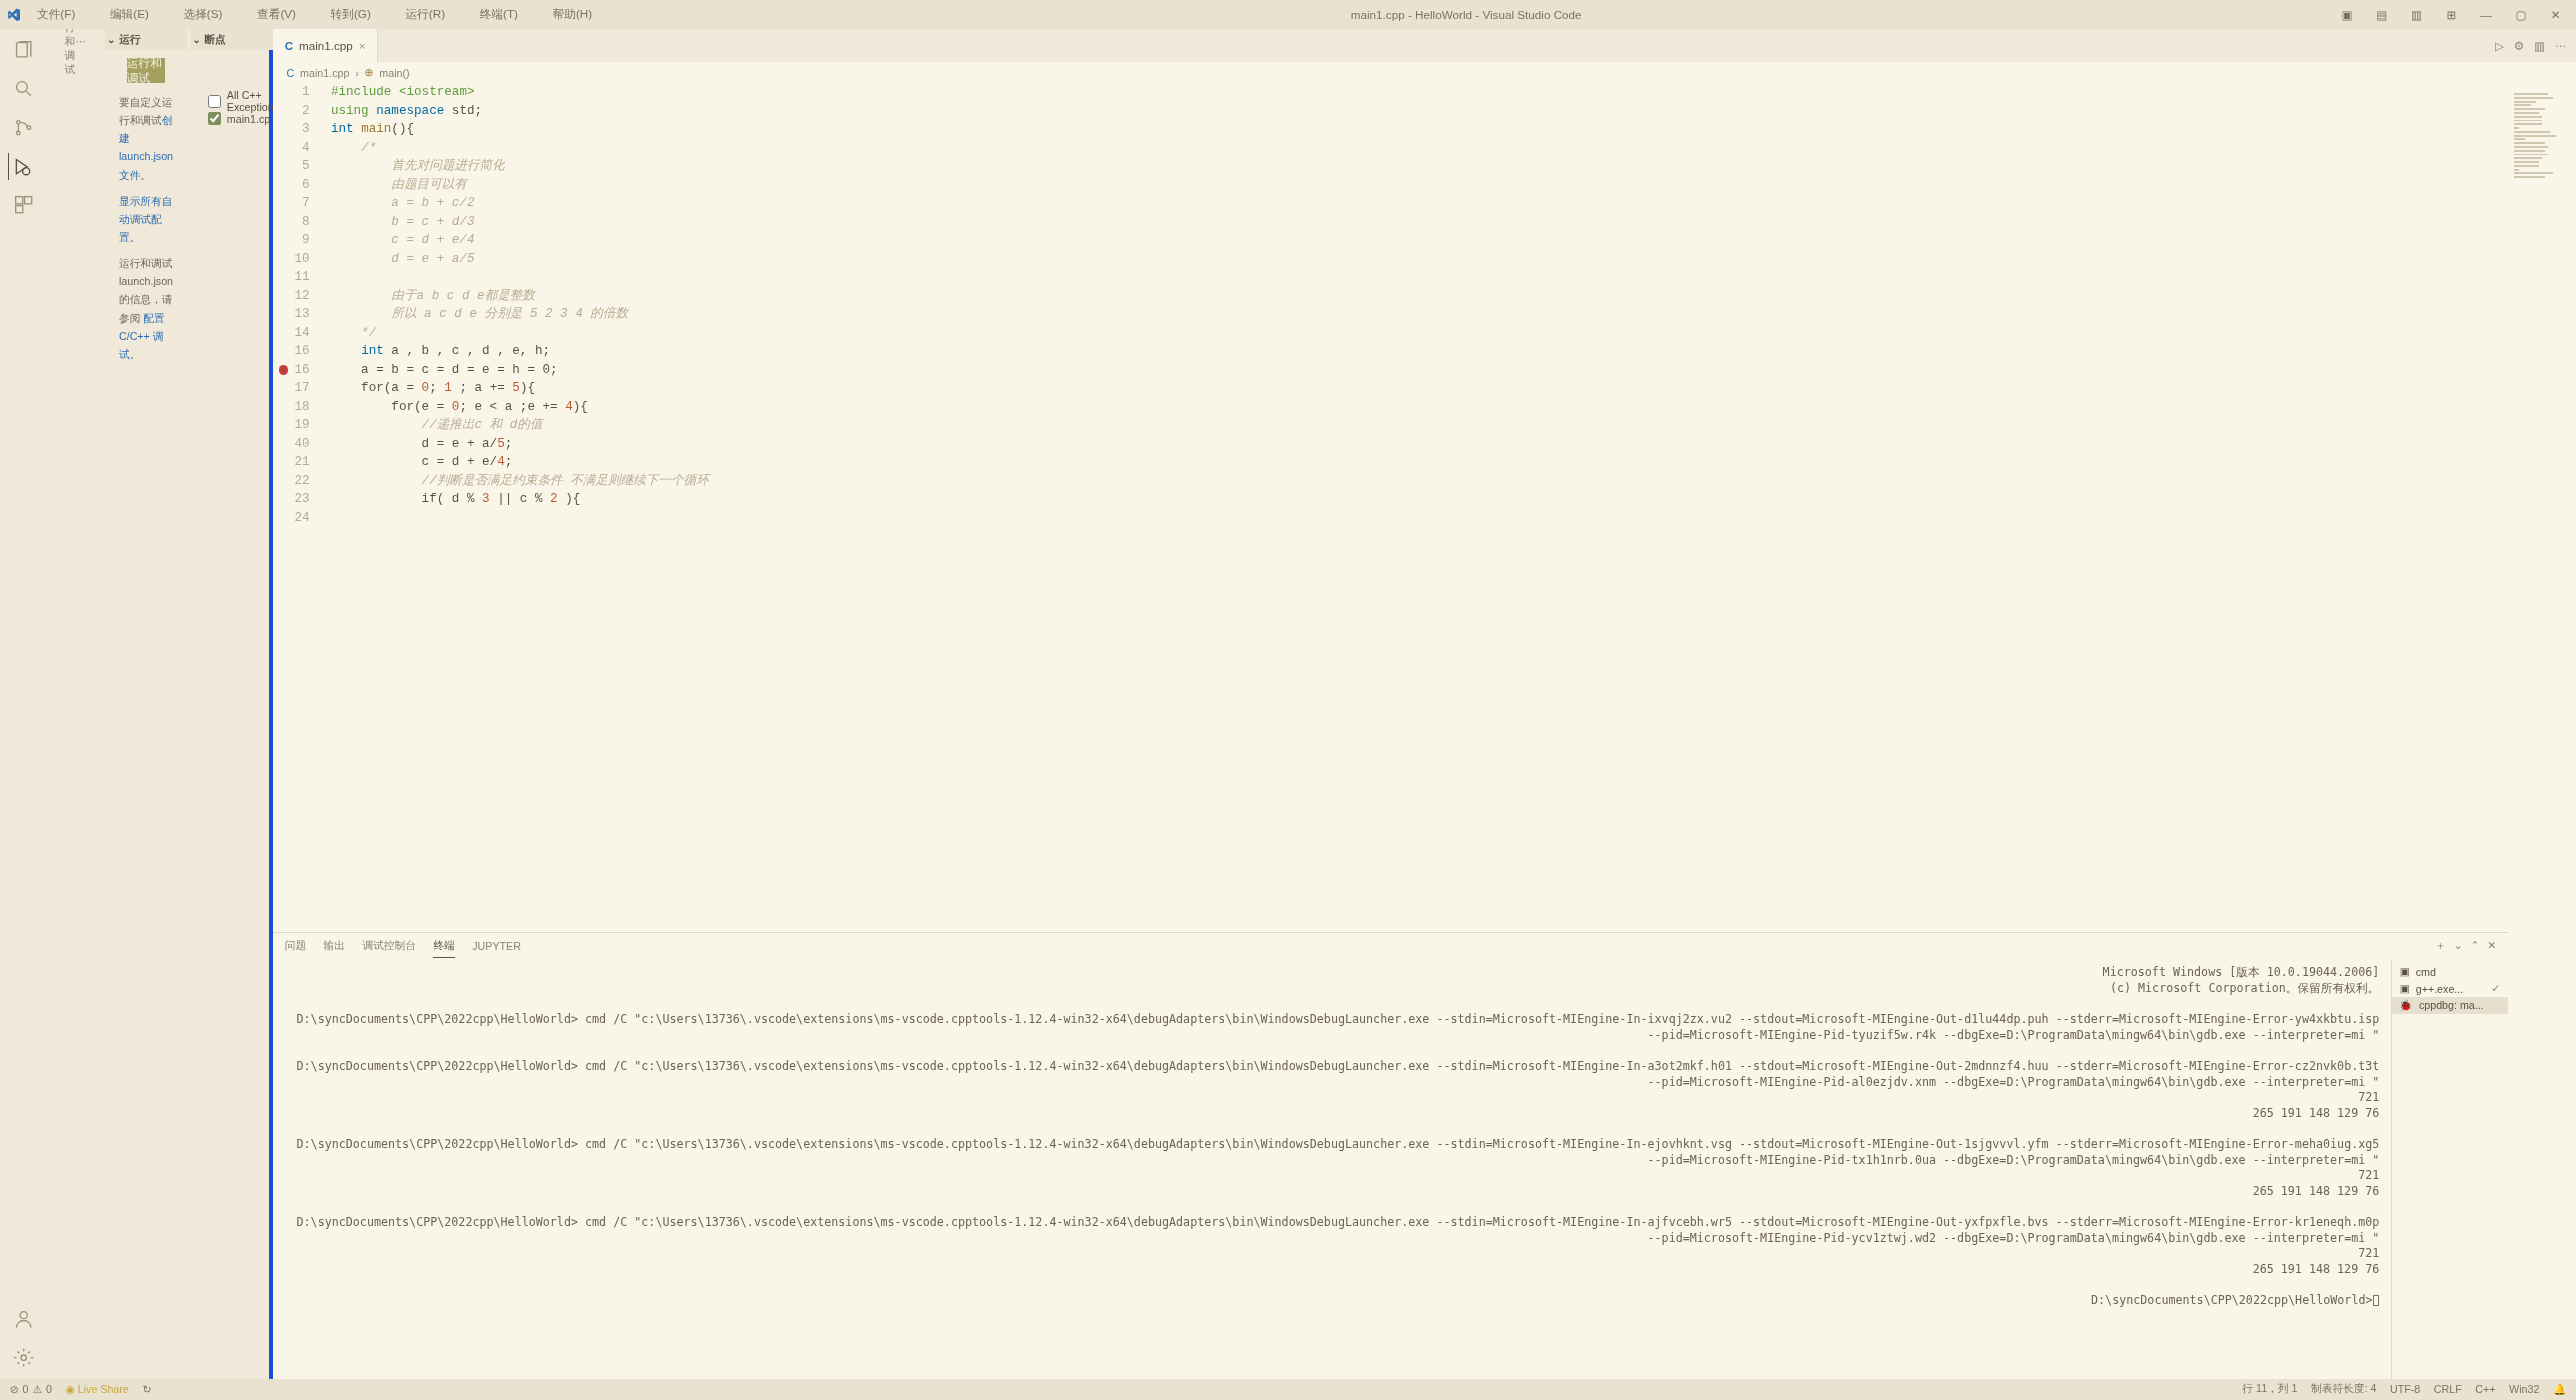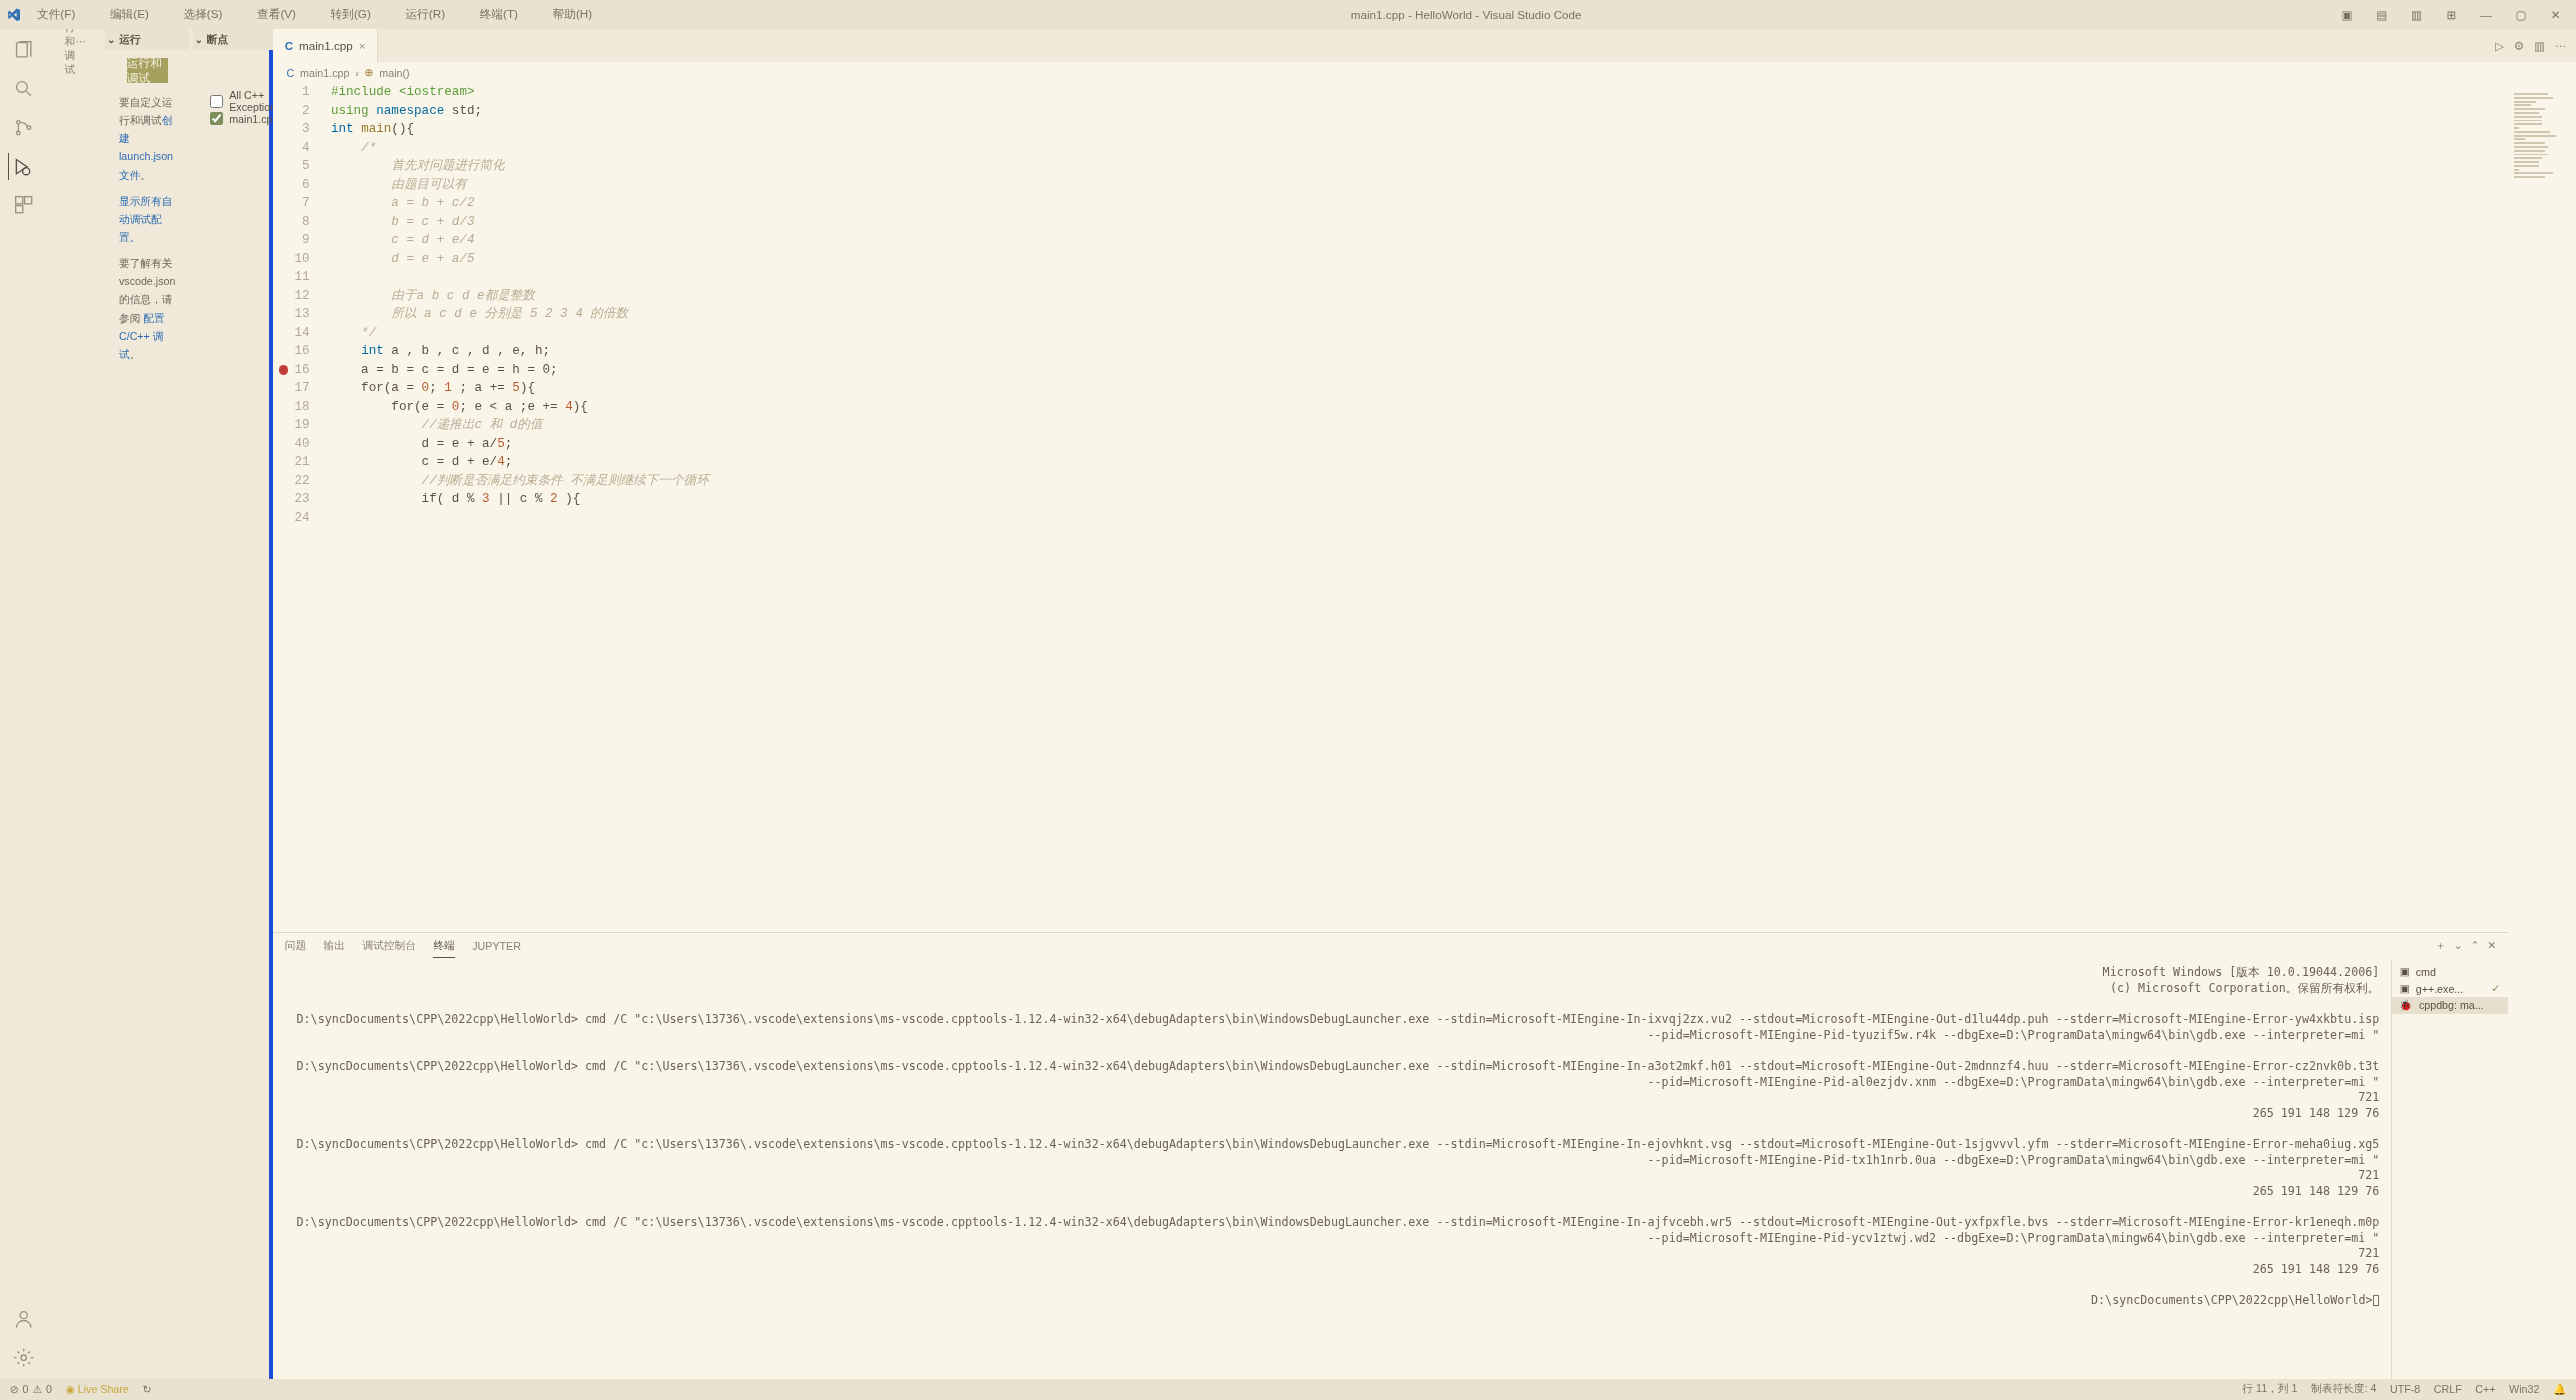--- a/index.html
+++ b/index.html
@@ -179,21 +179,21 @@
         <div class="section-header">
           <span class="chev">⌄</span>
           <span>运行</span>
         </div>
         <div class="run-btn">运行和调试</div>
         <div class="sidebar-text">
           <span>要自定义运行和调试</span><span class="link">创建 launch.json 文件</span><span>。</span>
         </div>
         <div class="sidebar-text"><span class="link">显示所有自动调试配置。</span></div>
         <div class="sidebar-text">
-          <span>要了解有关 vscode.json 的信息，请参阅 </span><span class="link">配置 C/C++ 调试</span><span>。</span>
+          <span>运行和调试 launch.json 的信息，请参阅 </span><span class="link">配置 C/C++ 调试</span><span>。</span>
         </div>
       </div>
       <div style="flex:1"></div>
       <div class="sidebar-section">
         <div class="section-header">
           <span class="chev">⌄</span>
           <span>断点</span>
         </div>
         <div class="breakpoints-list">
           <div class="bp-row">

